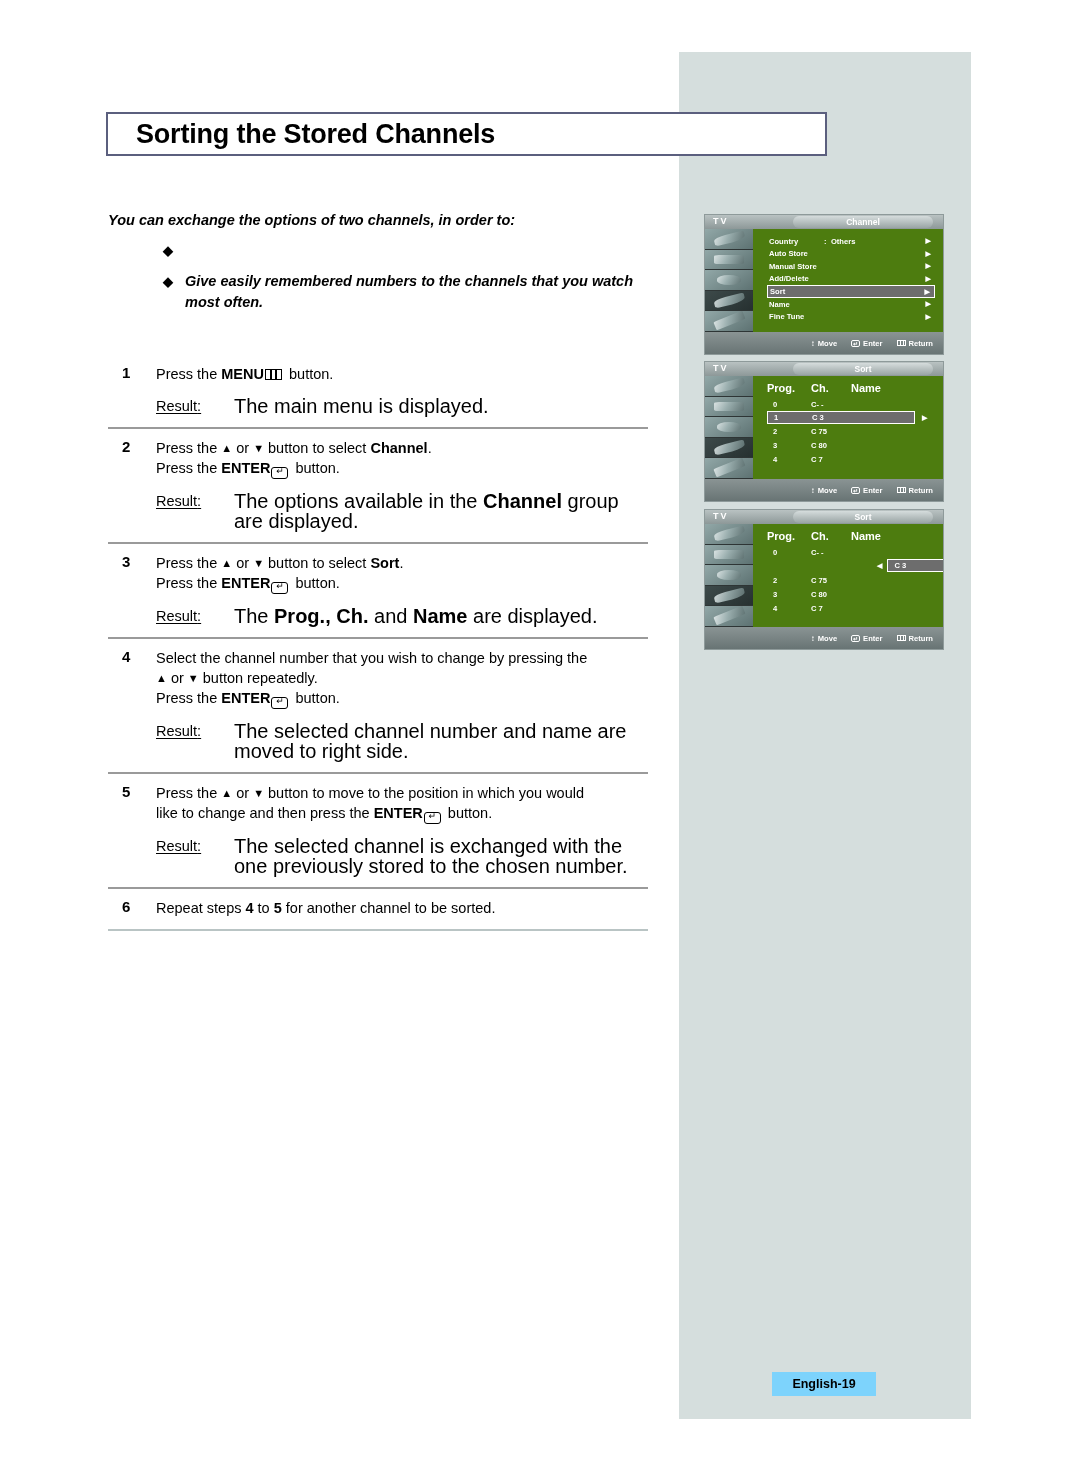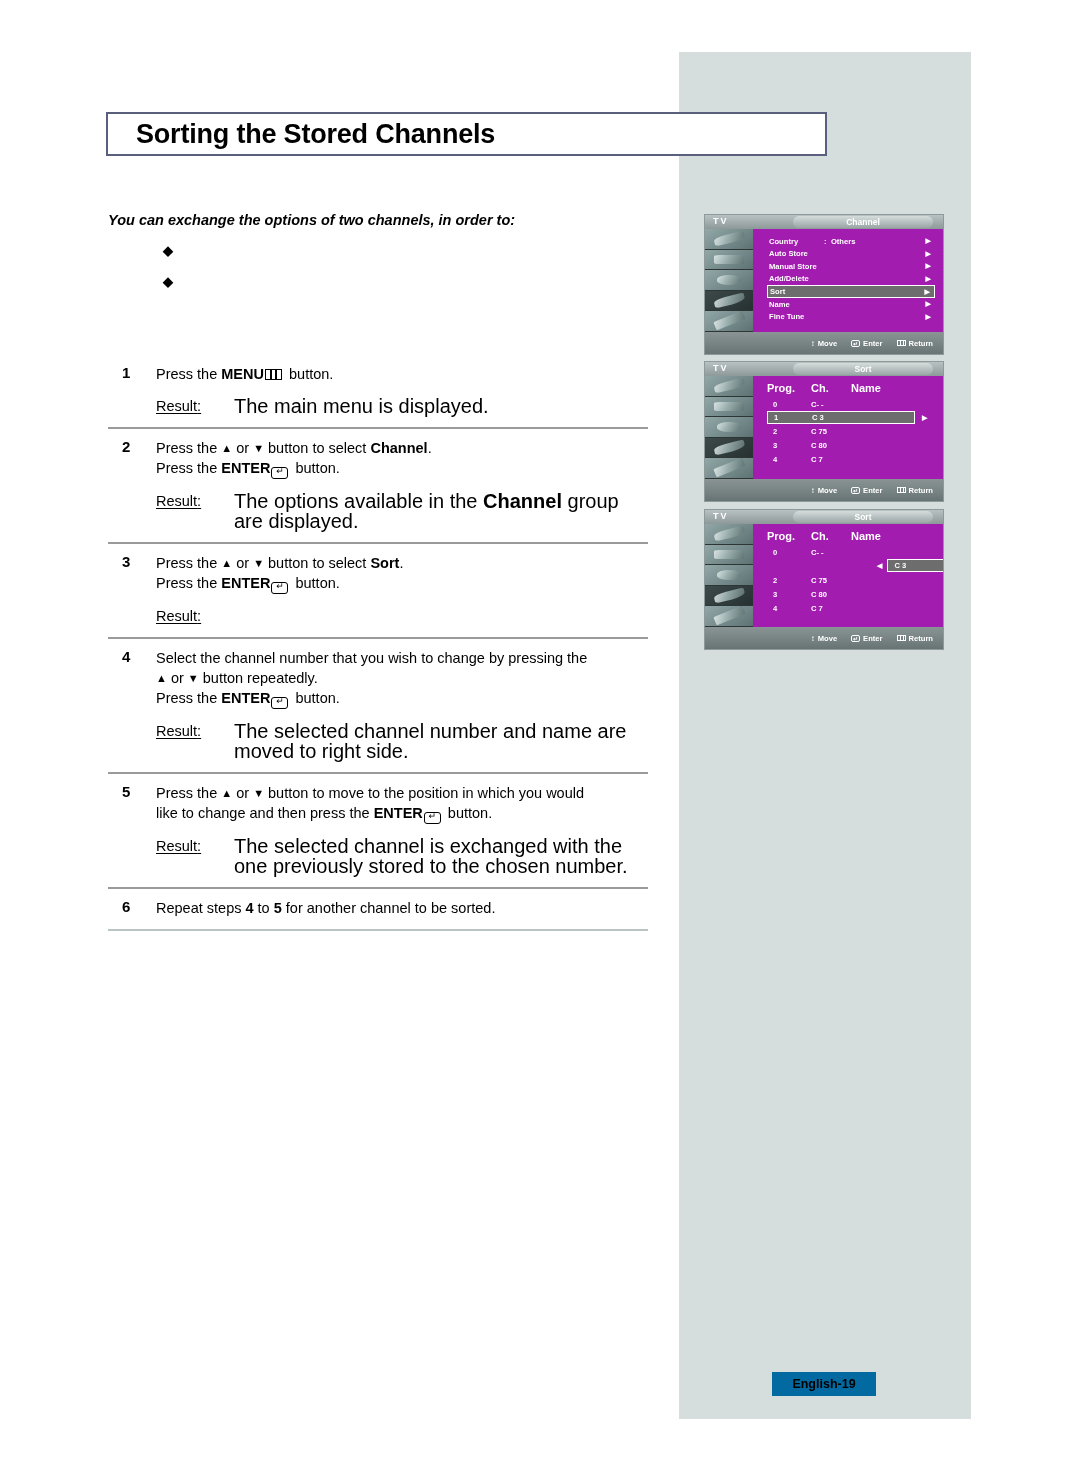--- a/index.html
+++ b/index.html
@@ -110,21 +110,21 @@
     letter-spacing:2px;
   }
   .osd-head .pill {
     position:absolute; left:88px; top:1px;
     width:140px; height:12px; border-radius:7px;
     background:linear-gradient(#d5dcdc,#9aa5a5);
     font-size:8.5px; font-weight:bold; color:#fff;
     text-align:center; line-height:12px;
   }
 
-  .osd-body { position:relative; height:103px; background:#a21caf; }
+  .osd-body { position:relative; height:103px; background:#4d7c0f; }
   .osd-icons {
     position:absolute; left:0; top:0; width:48px; bottom:0;
     display:flex; flex-direction:column;
   }
   .osd-icons .ic {
     flex:1 1 0; border-bottom:1px solid #2e3535;
     position:relative; overflow:hidden;
     background:linear-gradient(145deg,#92a8a8,#5d7272);
   }
   .osd-icons .ic.sel { background:linear-gradient(145deg,#3d4a4a,#263030); }
@@ -201,21 +201,21 @@
   .fi .gmenu::before { left:2.3px; }
   .fi .gmenu::after  { left:5.2px; }
   .fi .gent {
     display:inline-block; width:9px; height:7px; border:1px solid #fff;
     border-radius:2px; font-size:6px; line-height:6px; text-align:center; color:#fff;
   }
 
   
   #footer {
     position:absolute; left:772px; top:1372px;
-    width:104px; height:24px; background:#0369a1;
+    width:104px; height:24px; background:#7dd3fc;
     display:flex; align-items:center; justify-content:center;
     font-size:12.5px; font-weight:bold; color:#000;
   }
 </style>
 </head>
 <body>
 
 <div id="grey-band"></div>
 
 <div id="title-box">
@@ -223,20 +223,21 @@
 </div>
 
 <div id="intro">
   <div class="lead">You can exchange the options of two channels, in order to:</div>
   <ul>
     <li>
       <span class="dia">◆</span>
     </li>
     <li>
       <span class="dia">◆</span>
+      <span class="txt">Give easily remembered numbers to the channels that you watch most often.</span>
     </li>
   </ul>
 </div>
 
 <div id="steps">
 
   <div class="step">
     <div class="step-row">
       <div class="step-num">1</div>
       <div class="step-body">
@@ -274,20 +275,21 @@
       <div class="step-num">3</div>
       <div class="step-body">
         <span>Press the </span><span class="arw">▲</span><span> or </span><span class="arw">▼</span><span> button to select </span><b>Sort</b><span>.</span><br>
         <span>Press the </span><b>ENTER</b><span class="ico-enter"><span>↵</span></span><span> button.</span>
       </div>
     </div>
     <div class="step-row result-row">
       <div class="step-num"></div>
       <div class="step-body" style="display:flex;">
         <span class="result-lbl"><span>Result</span><span class="colon">:</span></span>
+        <span class="result-txt"><span>The </span><b>Prog., Ch.</b><span> and </span><b>Name</b><span> are displayed.</span></span>
       </div>
     </div>
   </div>
 
   <div class="step">
     <div class="step-row">
       <div class="step-num">4</div>
       <div class="step-body">
         <span>Select the channel number that you wish to change by pressing the</span><br>
         <span class="arw">▲</span><span> or </span><span class="arw">▼</span><span> button repeatedly.</span><br>

